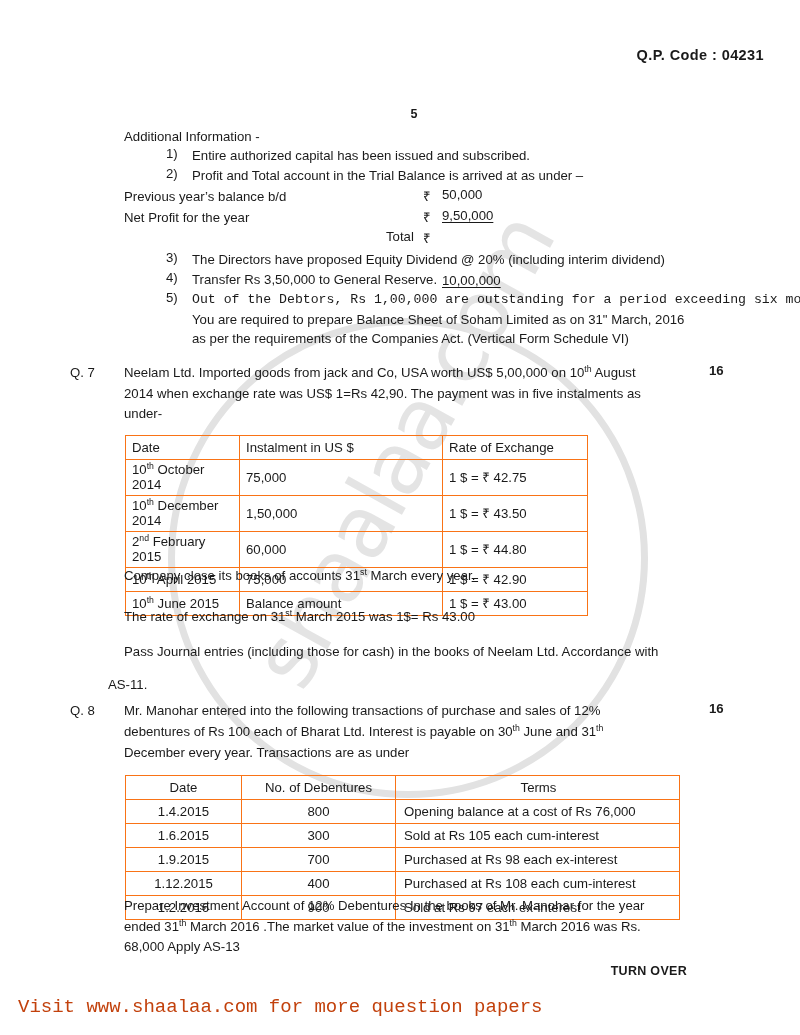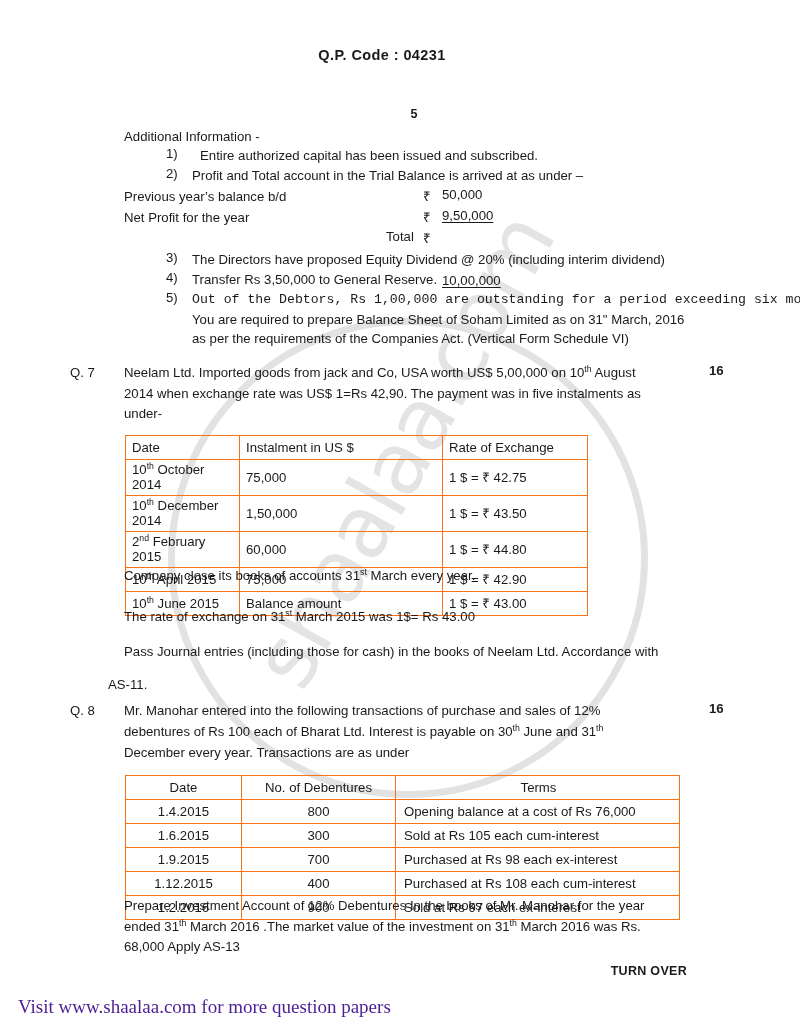--- a/index.html
+++ b/index.html
@@ -54,21 +54,21 @@
   
   #content {
     position: relative;
     z-index: 2;
   }
 
   .qp-code {
     position: absolute;
     left: 0; right: 36px;
     top: 47px;
-    text-align: center;
+    text-align: right;
     font-size: 14.5px;
     font-weight: bold;
     letter-spacing: 0.4px;
   }
   .page-no {
     position: absolute;
     left: 0; top: 107px;
     width: 828px;
     text-align: center;
     font-size: 12.5px;
@@ -136,43 +136,43 @@
     text-align: right;
     font-size: 12.5px;
     font-weight: bold;
     letter-spacing: 0.3px;
   }
   .footer-note {
     position: absolute;
     left: 18px;
     top: 996px;
     font-size: 19px;
-    font-family: Liberation Serif, serif;
-    color: #4c1d95;
+    font-family: Liberation Mono, monospace;
+    color: #c2410c;
   }
 </style>
 </head>
 <body>
 
 <div id="page">
 
   <div id="watermark">
     <div class="wm-circle"></div>
     <div class="wm-text">shaalaa.com</div>
   </div>
 
   <div id="content">
 
     <div class="qp-code">Q.P. Code :  04231</div>
     <div class="page-no">5</div>
 
     <div class="line" style="left:124px; top:127px;">Additional Information -</div>
 
     <div class="num-label" style="left:166px; top:146px;">1)</div>
-    <div class="line" style="left:200px; top:146px;">Entire authorized capital has been issued and subscribed.</div>
+    <div class="line" style="left:192px; top:146px;">Entire authorized capital has been issued and subscribed.</div>
 
     <div class="num-label" style="left:166px; top:166px;">2)</div>
     <div class="line" style="left:192px; top:166px;">Profit and Total account in the Trial Balance is arrived at as under –</div>
 
     <div class="line" style="left:124px; top:187px;">Previous year’s balance b/d</div>
     <div class="amt" style="left:423px; top:187px;">₹</div>
     <div class="amt" style="left:442px; top:187px;">50,000</div>
 
     <div class="line" style="left:124px; top:208px;">Net Profit for the year</div>
     <div class="amt" style="left:423px; top:208px;">₹</div>

